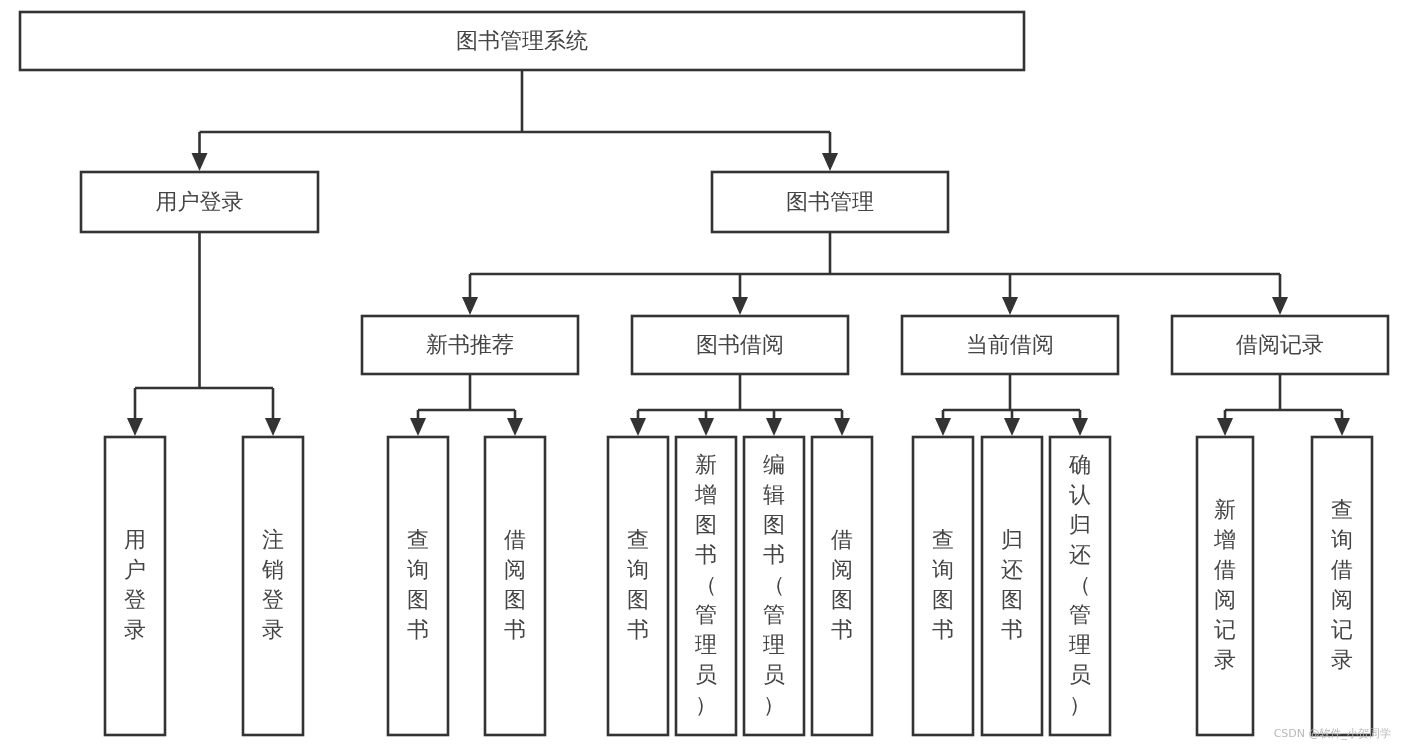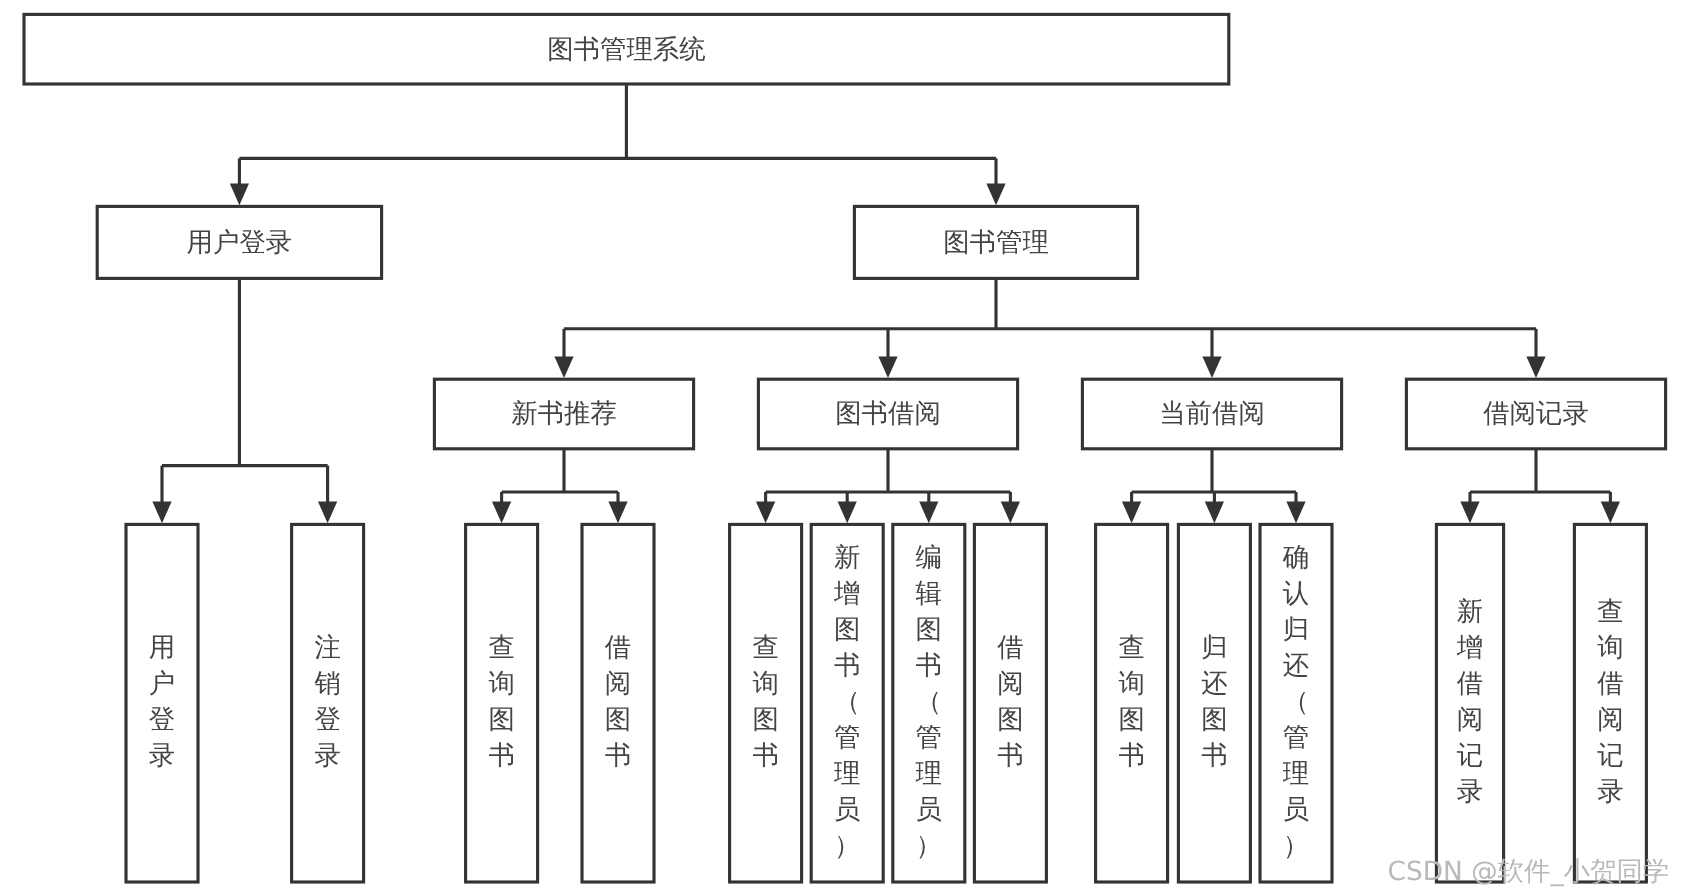--- a/index.html
+++ b/index.html
@@ -18,21 +18,21 @@
     font-size:22px;
     text-anchor:middle;
     dominant-baseline:middle;
   }
   .edge{stroke:#333333;stroke-width:2.6;fill:none;}
   .arrowhead{fill:#333333;stroke:none;}
   .watermark{
     position:absolute;
     right:14px;bottom:6px;
     color:#b9b9b9;
-    font-size:22px;
+    font-size:11px;
     font-family:"DejaVu Sans","Liberation Sans",sans-serif;
     white-space:nowrap;
     user-select:none;
   }
 </style>
 </head>
 <body>
 
 <div id="diagram-root">
   <svg id="tree" viewBox="0 0 1405 747">

